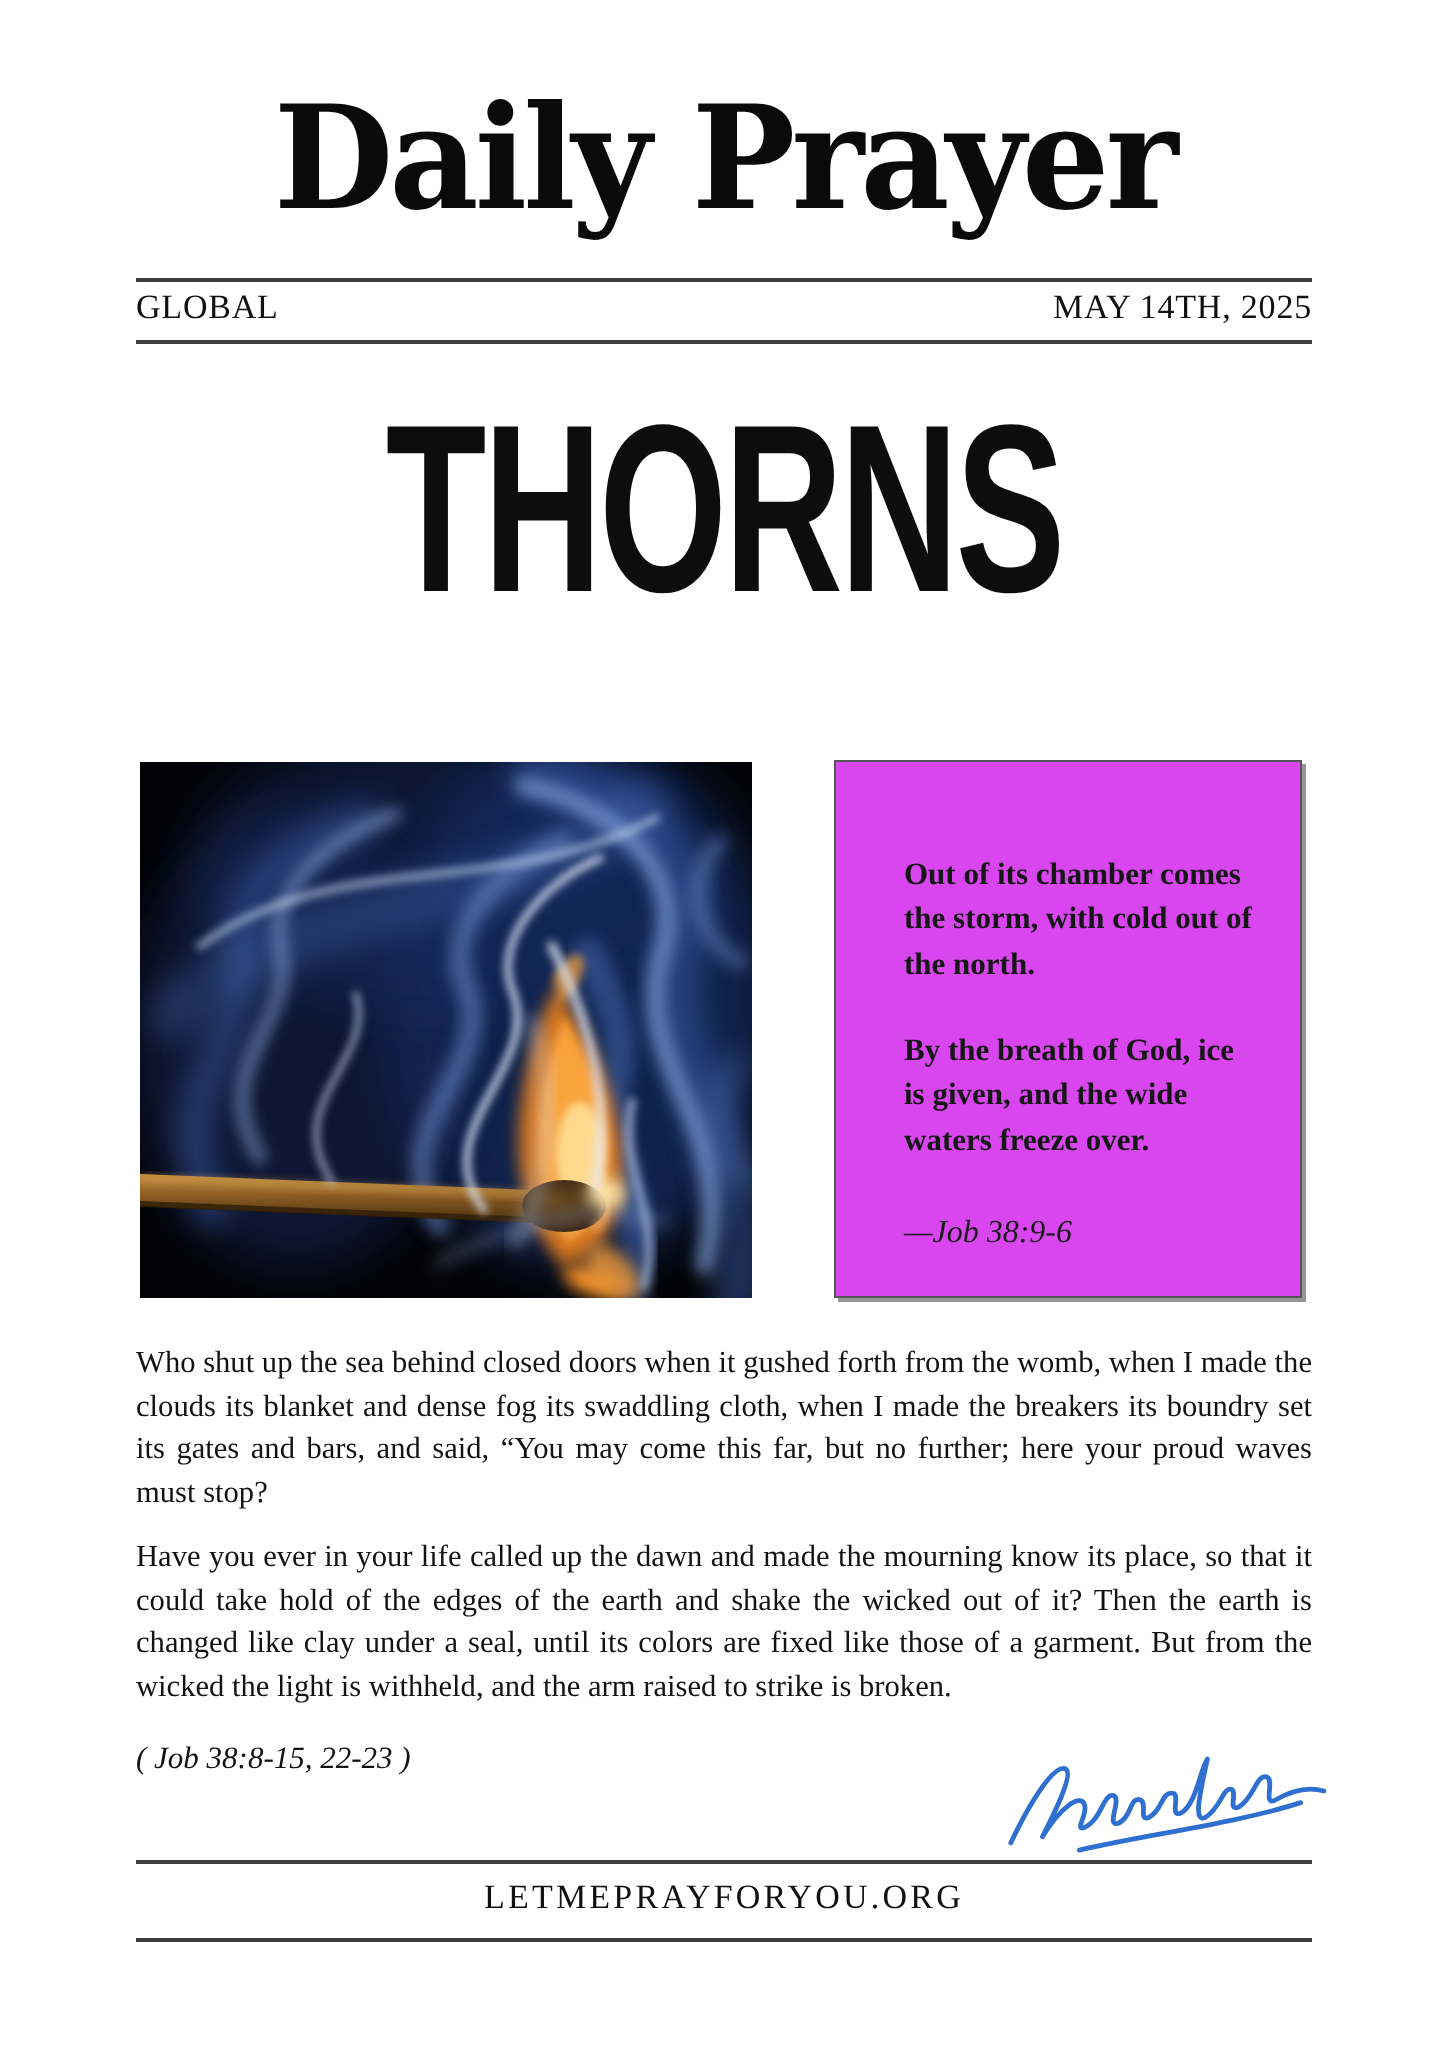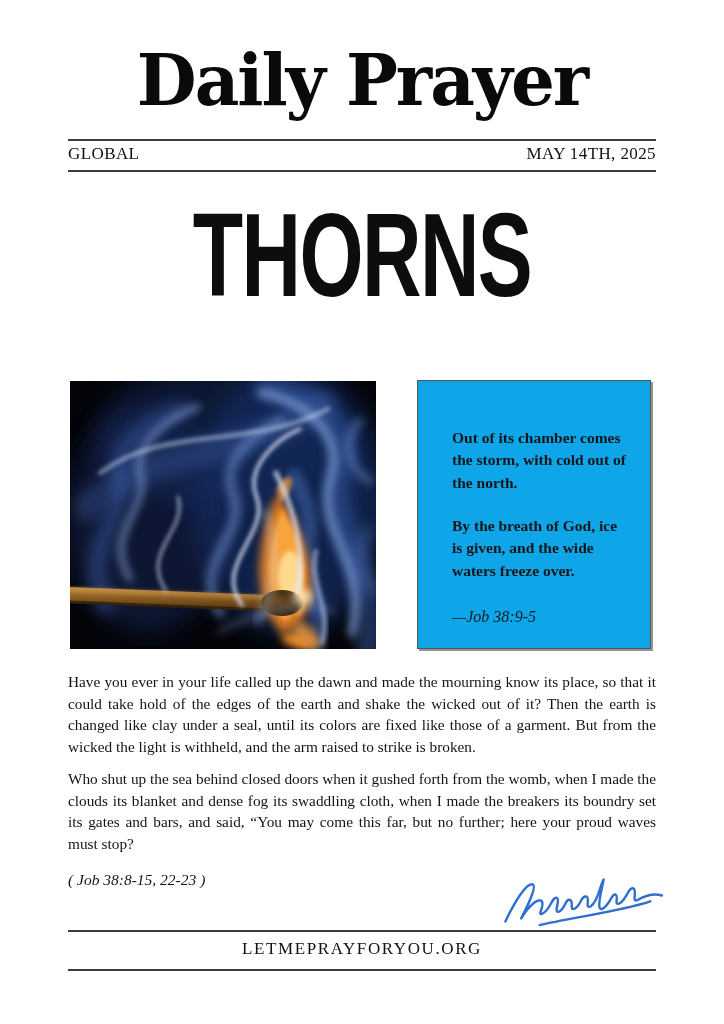--- a/index.html
+++ b/index.html
@@ -48,21 +48,21 @@
   }
   
   .figure{
     position:absolute;top:381px;left:70px;width:306px;height:268px;
     background:#05050a;
   }
   .figure svg{display:block;width:306px;height:268px;}
   .quote-box{
     position:absolute;top:380px;left:417px;width:234px;height:269px;
     box-sizing:border-box;
-    background:#0ea5e9;
+    background:#d946ef;
     border:1px solid #555;
     box-shadow:2px 2px 0 rgba(60,60,60,0.55);
     padding:46px 24px 0 34px;
   }
   .quote-p{
     font-weight:bold;font-size:15.5px;line-height:1.44;margin:0 0 21px 0;color:#161616;
   }
   .quote-attr{
     font-style:italic;font-size:16px;margin-top:26px;color:#1a1a1a;
   }
@@ -173,26 +173,26 @@
         <path d="M96 210 C70 170 118 150 108 116" stroke="#cdd9f2" stroke-width="3" opacity="0.7" filter="url(#b2)"></path>
         <path d="M188 240 C206 210 206 160 196 130" stroke="#c9d8f2" stroke-width="8" opacity="0.35" filter="url(#b4)"></path>
         <path d="M150 250 C190 230 230 220 262 230" stroke="#9db4e4" stroke-width="6" opacity="0.3" filter="url(#b4)"></path>
       </g>
     </svg>
   </div>
 
   <div class="quote-box">
     <p class="quote-p">Out of its chamber comes the storm, with cold out of the north.</p>
     <p class="quote-p">By the breath of God, ice is given, and the wide waters freeze over.</p>
-    <div class="quote-attr">—Job 38:9-5</div>
+    <div class="quote-attr">—Job 38:9-6</div>
   </div>
 
   <div class="body-copy">
+    <p>Who shut up the sea behind closed doors when it gushed forth from the womb, when I made the clouds its blanket and dense fog its swaddling cloth, when I made the breakers its boundry set its gates and bars, and said, “You may come this far, but no further; here your proud waves must stop?</p>
     <p>Have you ever in your life called up the dawn and made the mourning know its place, so that it could take hold of the edges of the earth and shake the wicked out of it? Then the earth is changed like clay under a seal, until its colors are fixed like those of a garment. But from the wicked the light is withheld, and the arm raised to strike is broken.</p>
-    <p>Who shut up the sea behind closed doors when it gushed forth from the womb, when I made the clouds its blanket and dense fog its swaddling cloth, when I made the breakers its boundry set its gates and bars, and said, “You may come this far, but no further; here your proud waves must stop?</p>
     <div class="citation">( Job 38:8-15, 22-23 )</div>
   </div>
 
   <svg class="signature" viewBox="0 0 170 62">
     <g fill="none" stroke="#2e6fd0" stroke-width="2.4" stroke-linecap="round" stroke-linejoin="round" transform="rotate(-4 85 31)">
       <path d="M6 48 C16 30 30 10 36 13 C40 16 28 36 22 46 C32 32 42 26 44 31 C46 36 38 44 43 43 C52 40 54 26 59 28 C63 30 54 43 60 42 C67 40 67 29 72 31 C76 33 70 42 76 40 C83 37 83 27 89 29 C92 31 86 41 92 39 C100 35 103 18 107 13 C103 27 97 45 104 42 C112 38 114 27 118 29 C121 31 115 40 121 38 C129 34 131 22 136 24 C140 26 133 38 139 36 C147 32 156 30 164 33"></path>
       <path d="M40 54 C70 49 120 46 152 38"></path>
     </g>
   </svg>
 

